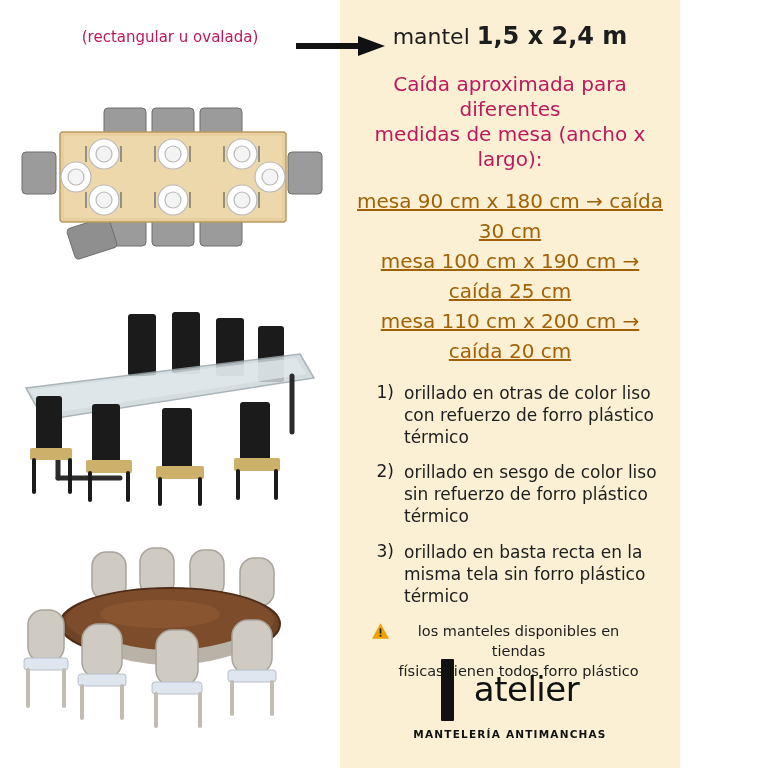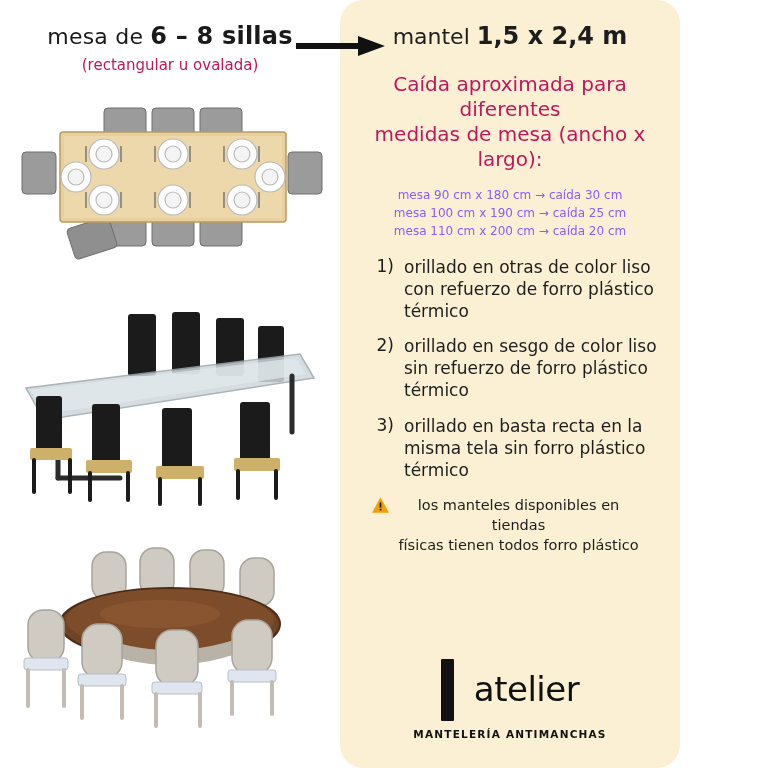--- a/index.html
+++ b/index.html
@@ -41,34 +41,34 @@
   #illus-mid { top:292px; height:215px; }
   #illus-bot { top:540px; height:190px; }
 
   
   .right {
     width:340px; height:768px;
     background:#fbf0d4;
     padding:18px 16px 10px 16px;
     text-align:center;
     position:relative;
-    border-radius:23px;
   }
   .r-title { font-size:22px; color:#1d1d1d; margin-top:4px; }
   .r-title b { font-weight:bold; font-size:24px; }
 
   .r-h2 {
     font-size:20px; color:#be185d; line-height:1.25;
     margin-top:22px;
   }
 
   .measures { margin-top:14px; }
   .m-line {
-    font-size:12px; color:#8b5cf6; line-height:1.5;
+    font-size:20px; color:#a16207; line-height:1.5;
     font-variant-numeric: tabular-nums;
+    text-decoration: underline;
   }
 
   .note {
     margin-top:16px;
     font-size:13.5px; color:#3a3a3a; line-height:1.45;
   }
 
   .r-h3 {
     margin-top:22px;
     font-size:20px; color:#1d1d1d; line-height:1.3;
@@ -104,23 +104,20 @@
   }
 </style>
 </head>
 <body>
 
 <div class="sheet">
 
   <div class="left">
 
     <div class="left-head">
-      <div class="left-title">
-        <span>mesa de </span><b>6 – 8 sillas</b>
-      </div>
       <div class="left-sub">(rectangular u ovalada)</div>
     </div>
 
     <svg class="arrow" viewBox="0 0 90 24">
       <path d="M0 9 H62 V2 L89 12 L62 22 V15 H0 Z" fill="#111"></path>
     </svg>
 
     <svg class="illus" id="illus-top" viewBox="0 0 340 180">
 
       <g fill="#9b9b9b" stroke="#6f6f6f" stroke-width="1">

